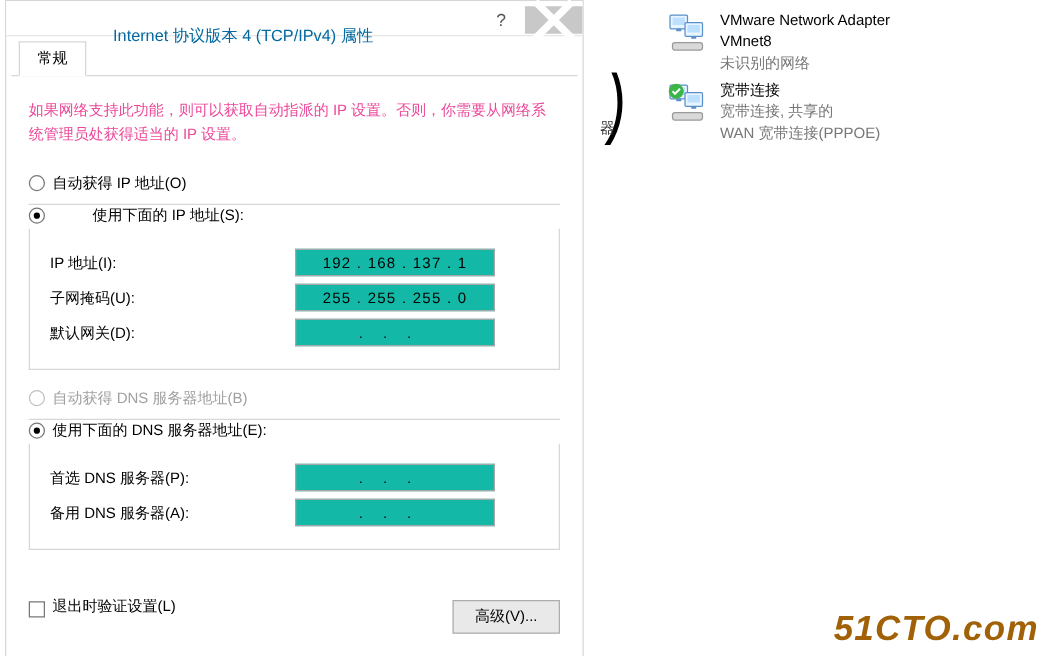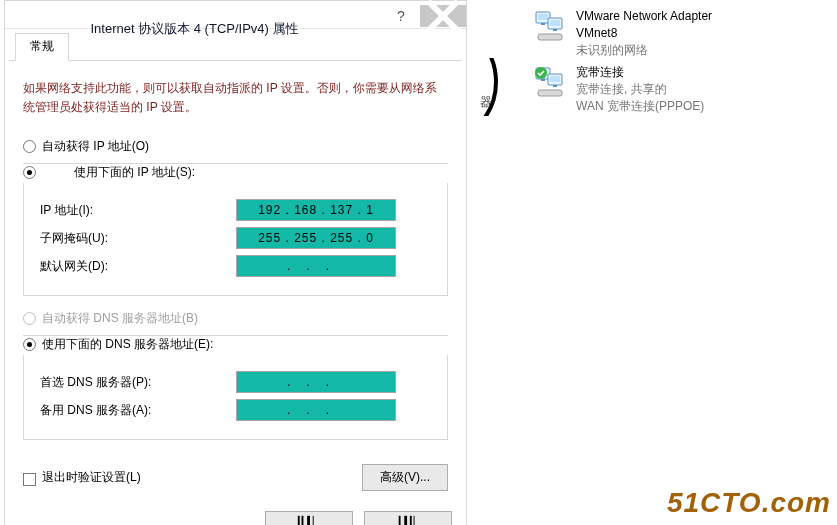--- a/index.html
+++ b/index.html
@@ -27,21 +27,21 @@
     height: 28px;
     display: flex;
     align-items: center;
     background: #fff;
     border-bottom: 1px solid #e6e6e6;
   }
   .titlebar .title {
     flex: 1;
     text-align: center;
     font-size: 13px;
-    color: #0f172a;
+    color: #0369a1;
     margin-top: 28px;
   }
   .titlebar .help-btn,
   .titlebar .close-btn {
     width: 34px; height: 22px;
     margin: 2px 2px 0 0;
     display: flex;
     align-items: center;
     justify-content: center;
     font-size: 14px;
@@ -68,21 +68,21 @@
     margin-bottom: -1px;
     background: #fff;
     font-size: 12px;
   }
 
   .content {
     padding: 18px 18px 10px 18px;
   }
   .desc {
     font-size: 12px;
-    color: #7f1d1d;
+    color: #ec4899;
     line-height: 1.55;
     margin-bottom: 22px;
   }
 
   .radio-row {
     display: flex;
     align-items: center;
     margin: 4px 0 8px 0;
   }
   .radio-row.disabled { color: #a0a0a0; }
@@ -148,21 +148,21 @@
     margin-top: 10px;
   }
   .chk {
     width: 13px; height: 13px;
     border: 1px solid #777;
     margin-right: 6px;
     background: #fff;
   }
 
   .adv-row {
-    margin-top: 10px;
+    margin-top: 26px;
     text-align: right;
   }
   .btn {
     display: inline-block;
     min-width: 86px;
     padding: 4px 12px;
     border: 1px solid #adadad;
     background: #e9e9e9;
     font-size: 12px;
     text-align: center;

